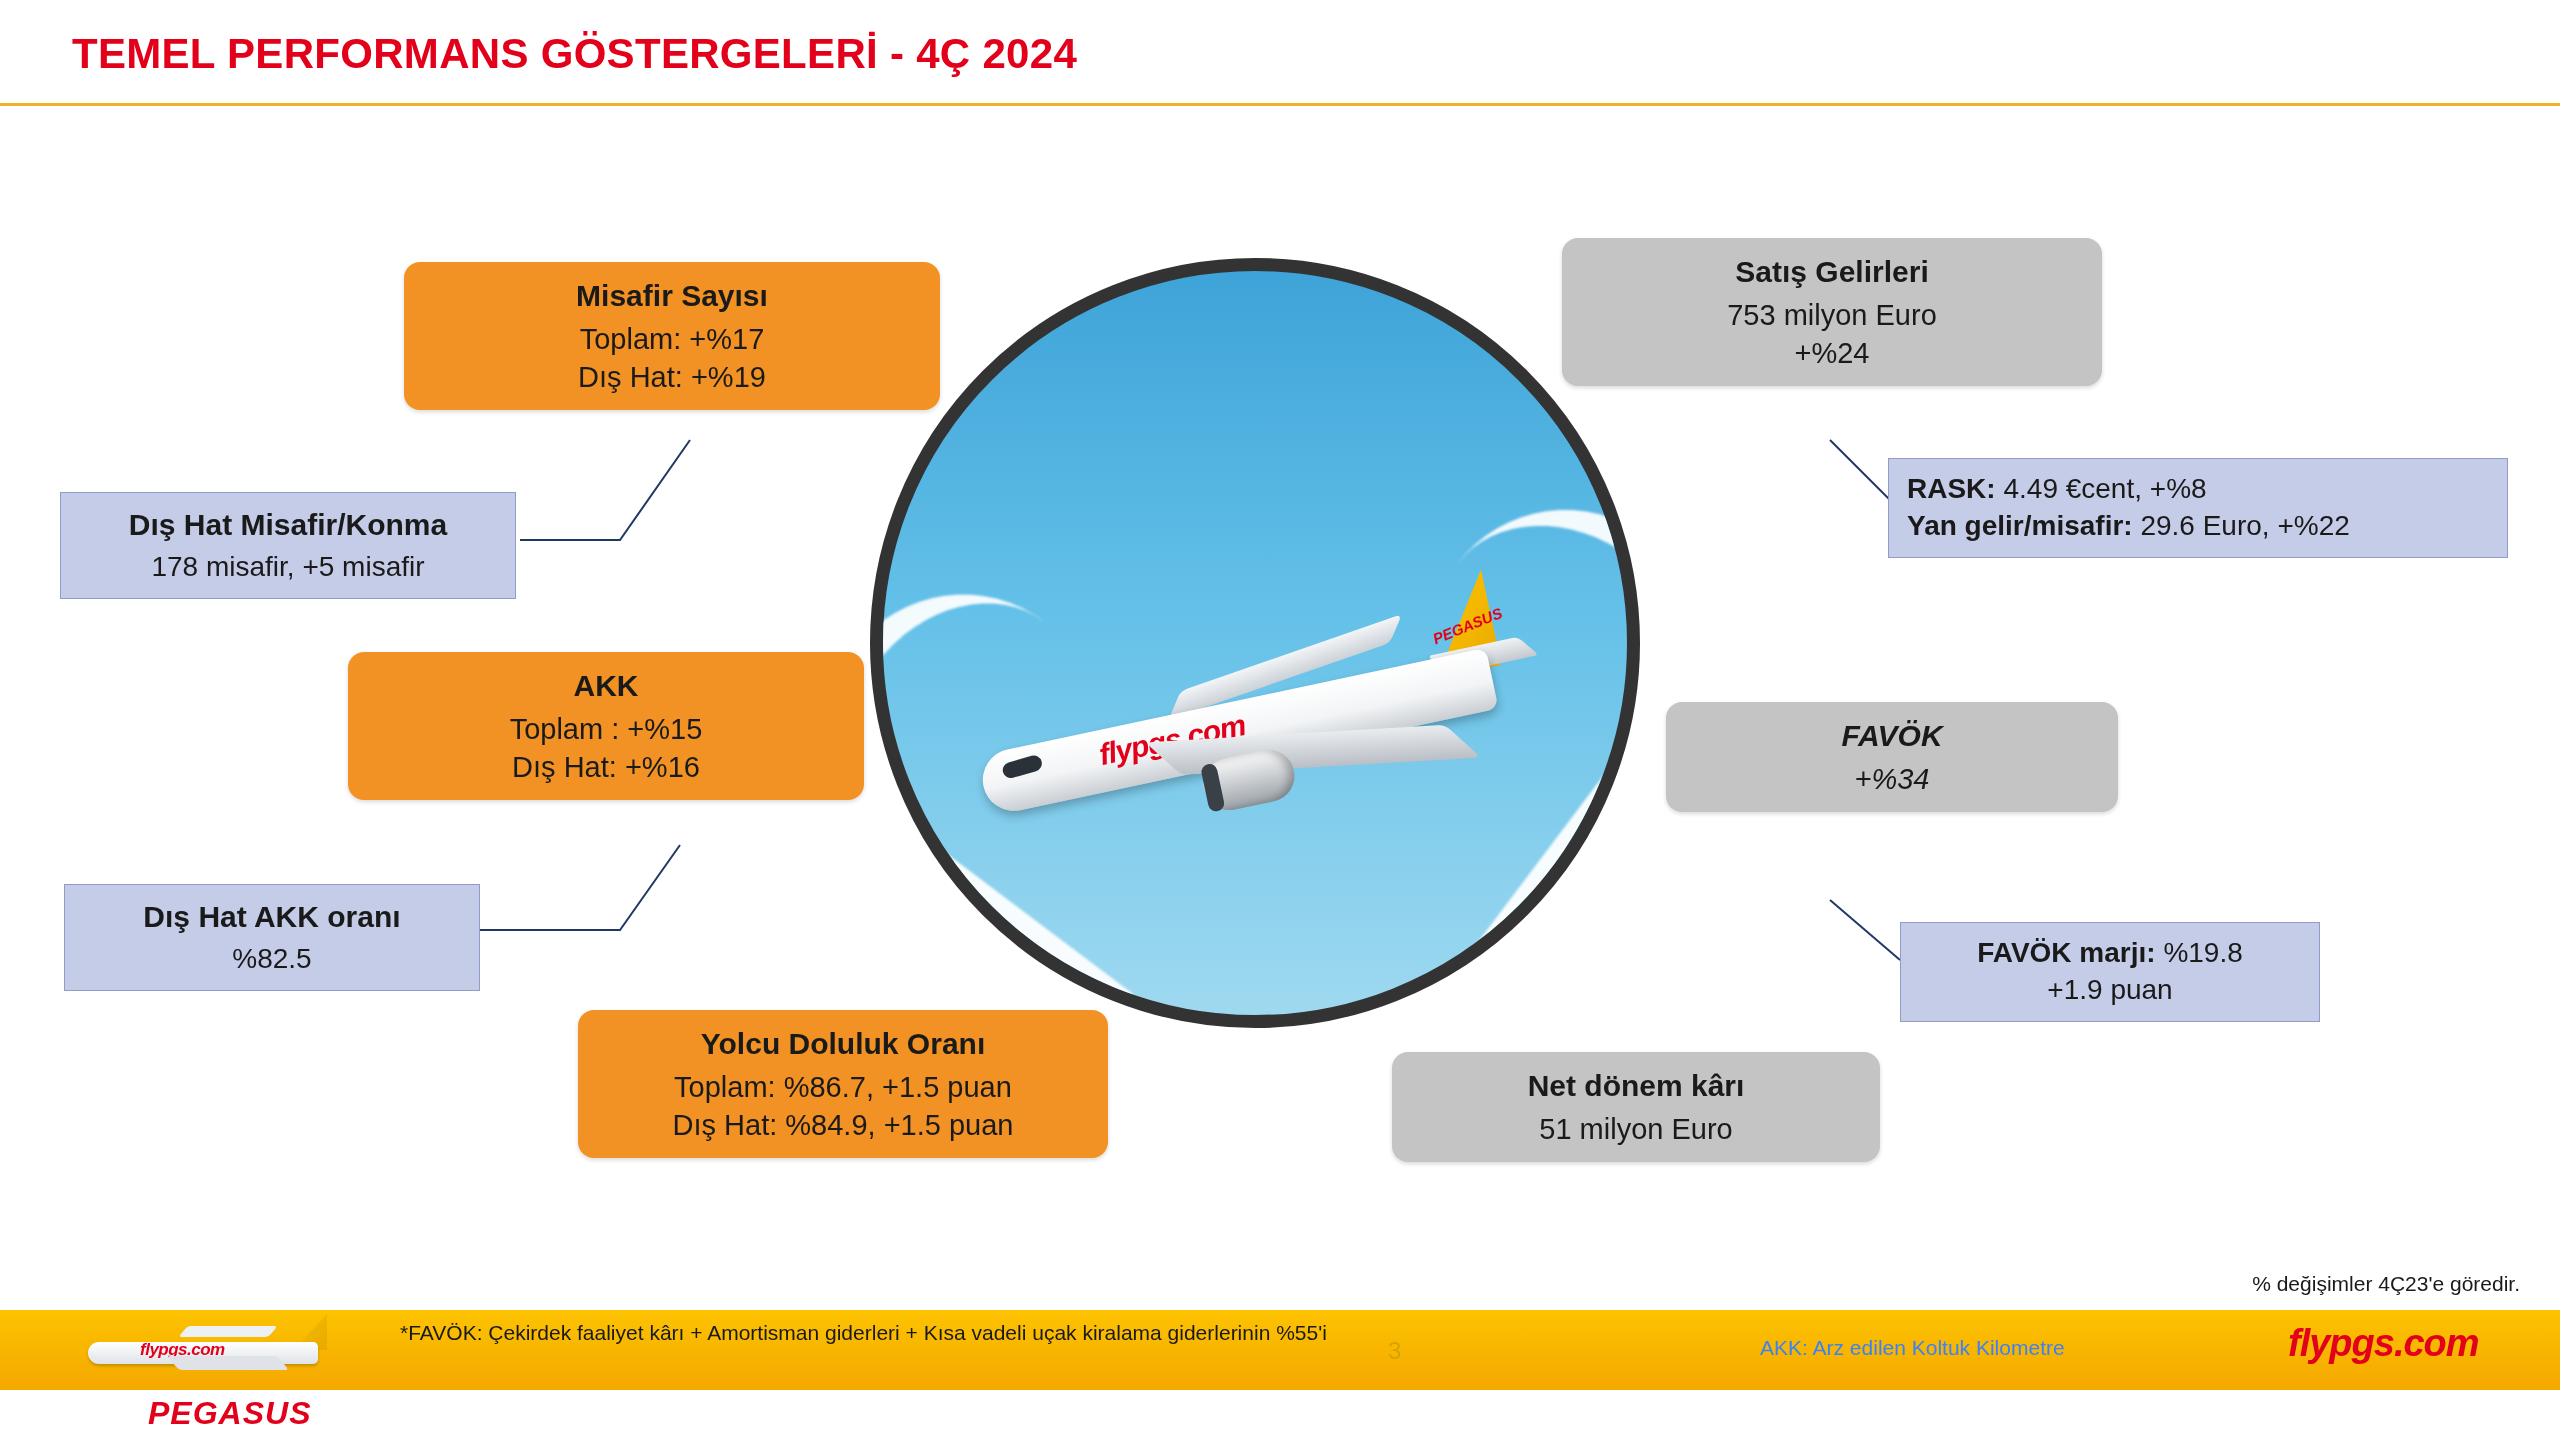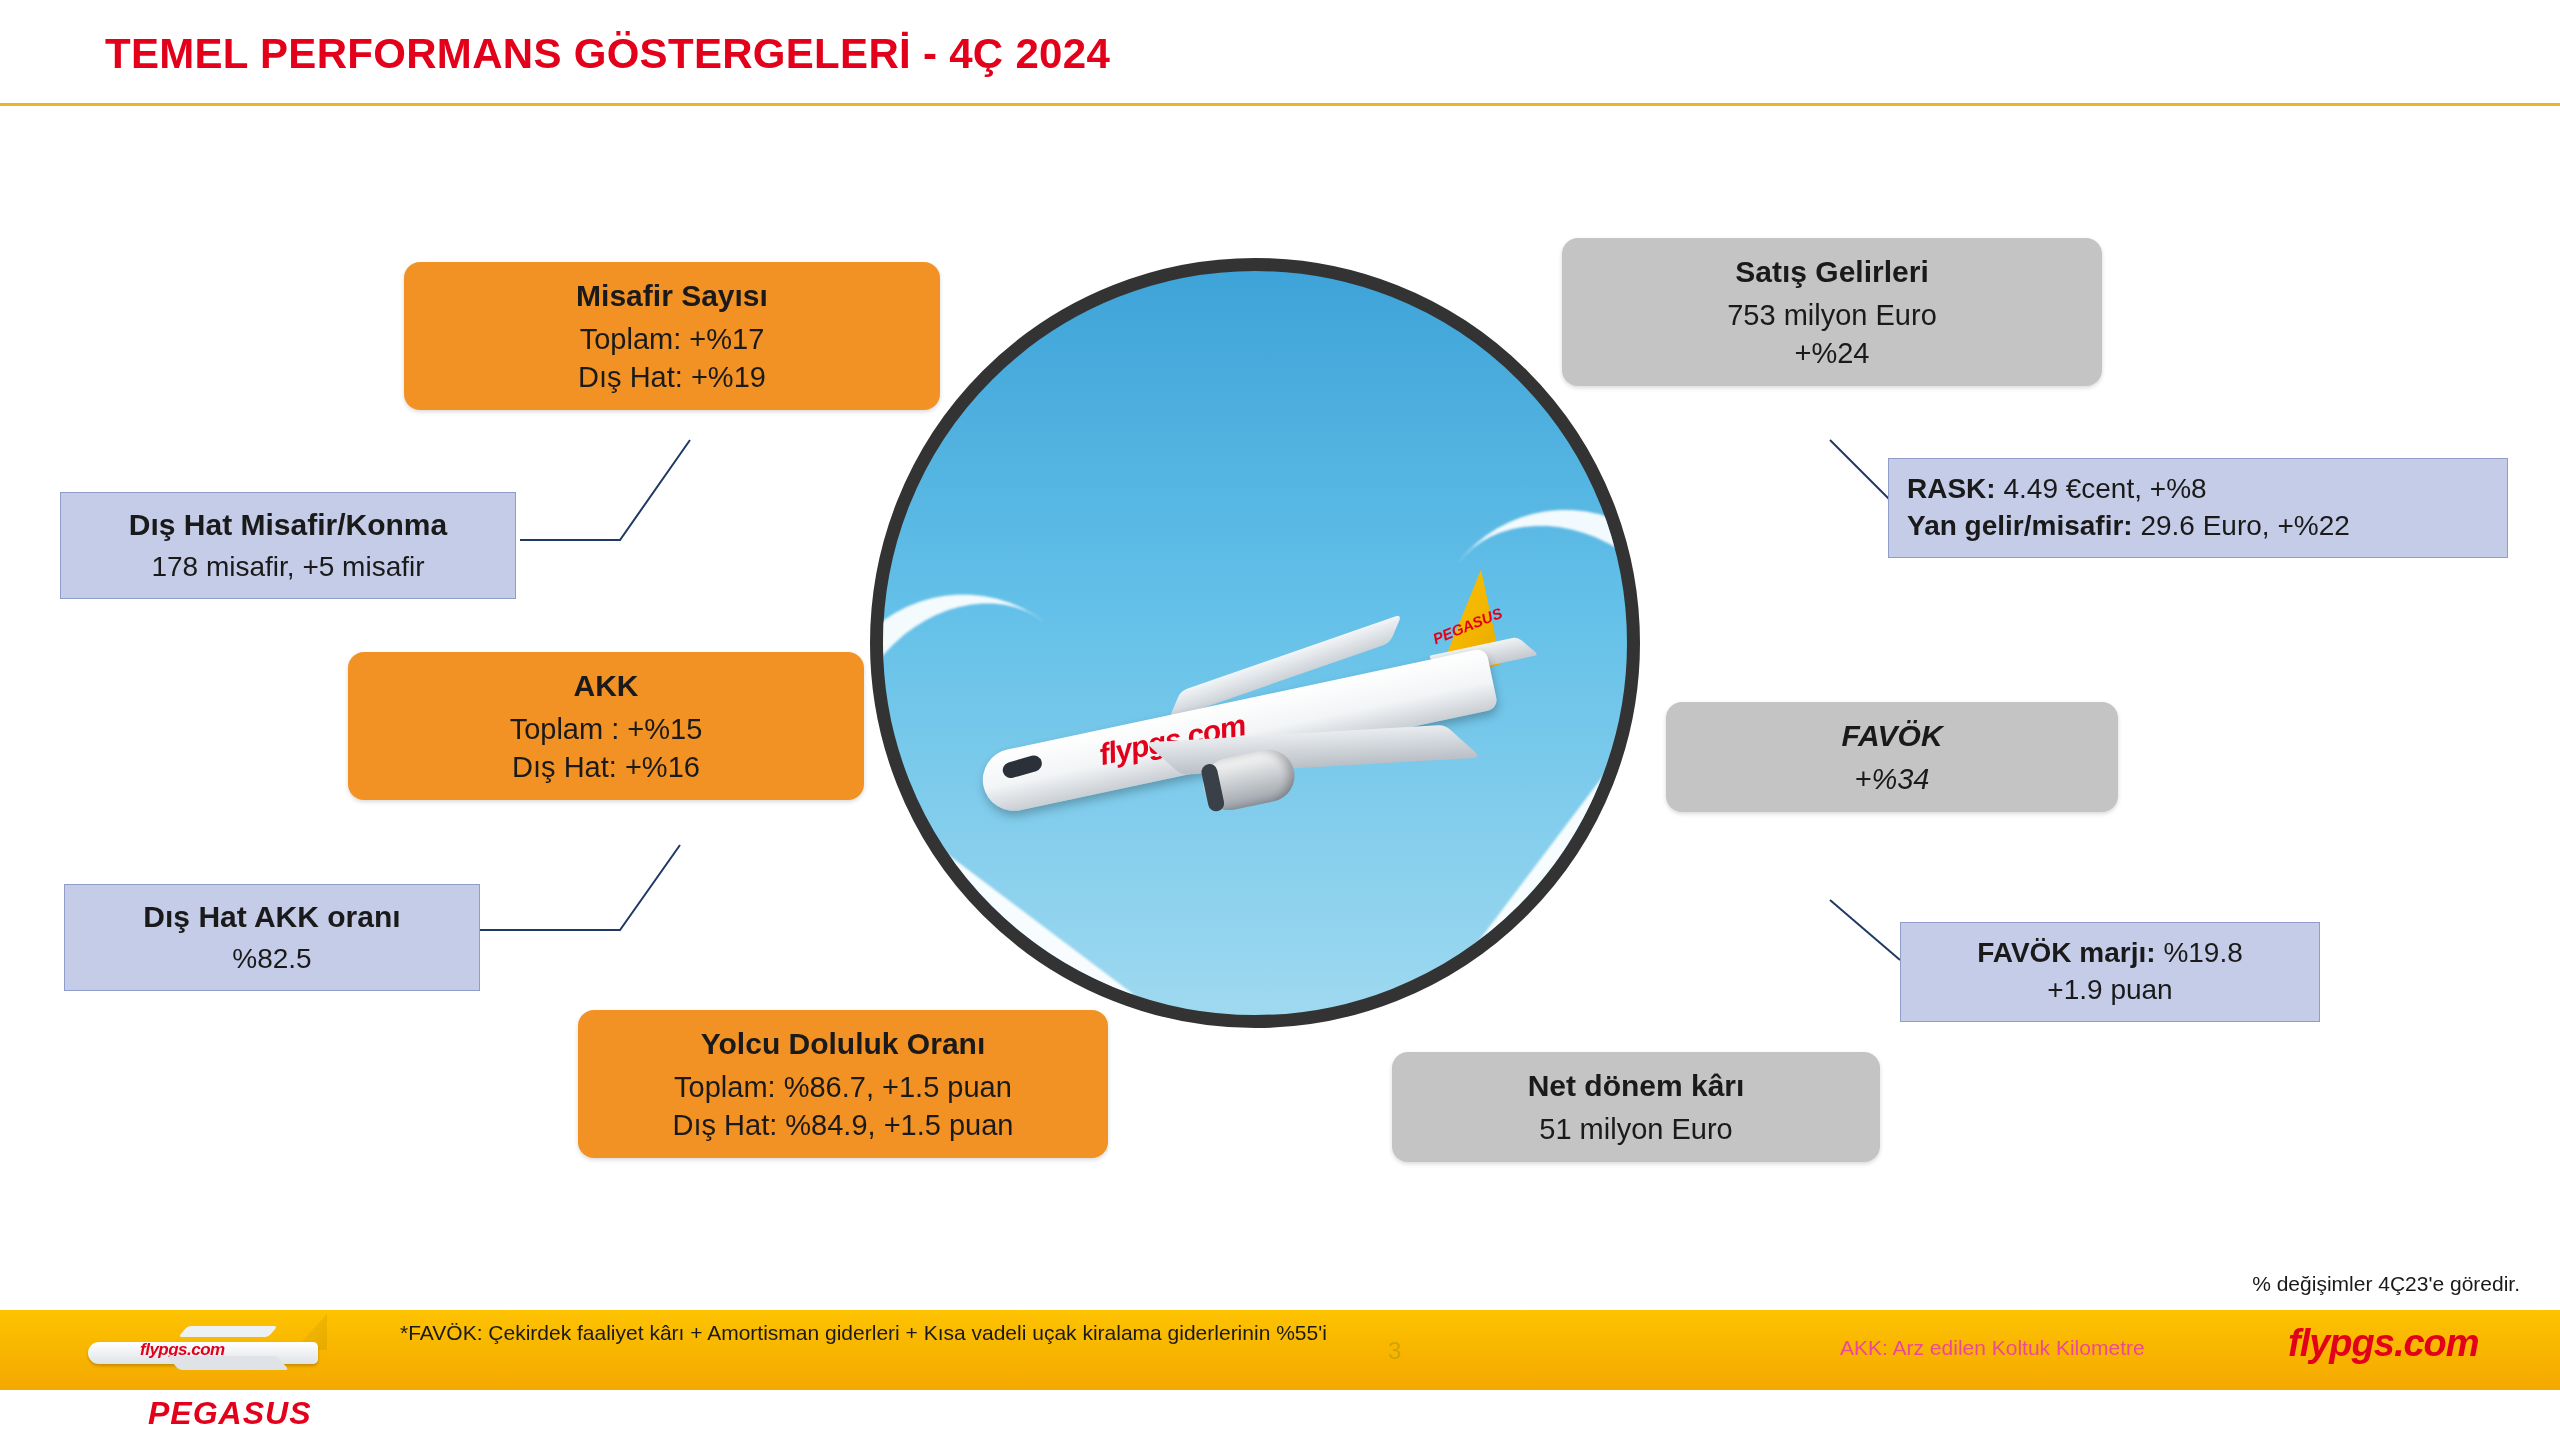--- a/index.html
+++ b/index.html
@@ -17,21 +17,20 @@
 
   
   #slide-title {
     position: absolute;
     left: 72px;
     top: 30px;
     font-size: 42px;
     font-weight: bold;
     color: #e2001a;
     letter-spacing: 0.3px;
-    margin-left: 33px;
   }
   #title-rule {
     position: absolute;
     left: 0;
     top: 103px;
     width: 2560px;
     height: 3px;
     background: #f0b323;
   }
 
@@ -268,24 +267,24 @@
   }
   #page-number {
     position: absolute;
     left: 1388px;
     top: 1337px;
     font-size: 24px;
     color: #d3a400;
   }
   #akk-note {
     position: absolute;
-    left: 1840px;
+    left: 1760px;
     top: 1336px;
     font-size: 21px;
-    color: #ec4899;
+    color: #3b82f6;
   }
   #flypgs-logo {
     position: absolute;
     left: 2288px;
     top: 1322px;
     font-size: 38px;
     font-weight: bold;
     font-style: italic;
     color: #e2001a;
     letter-spacing: -1px;

